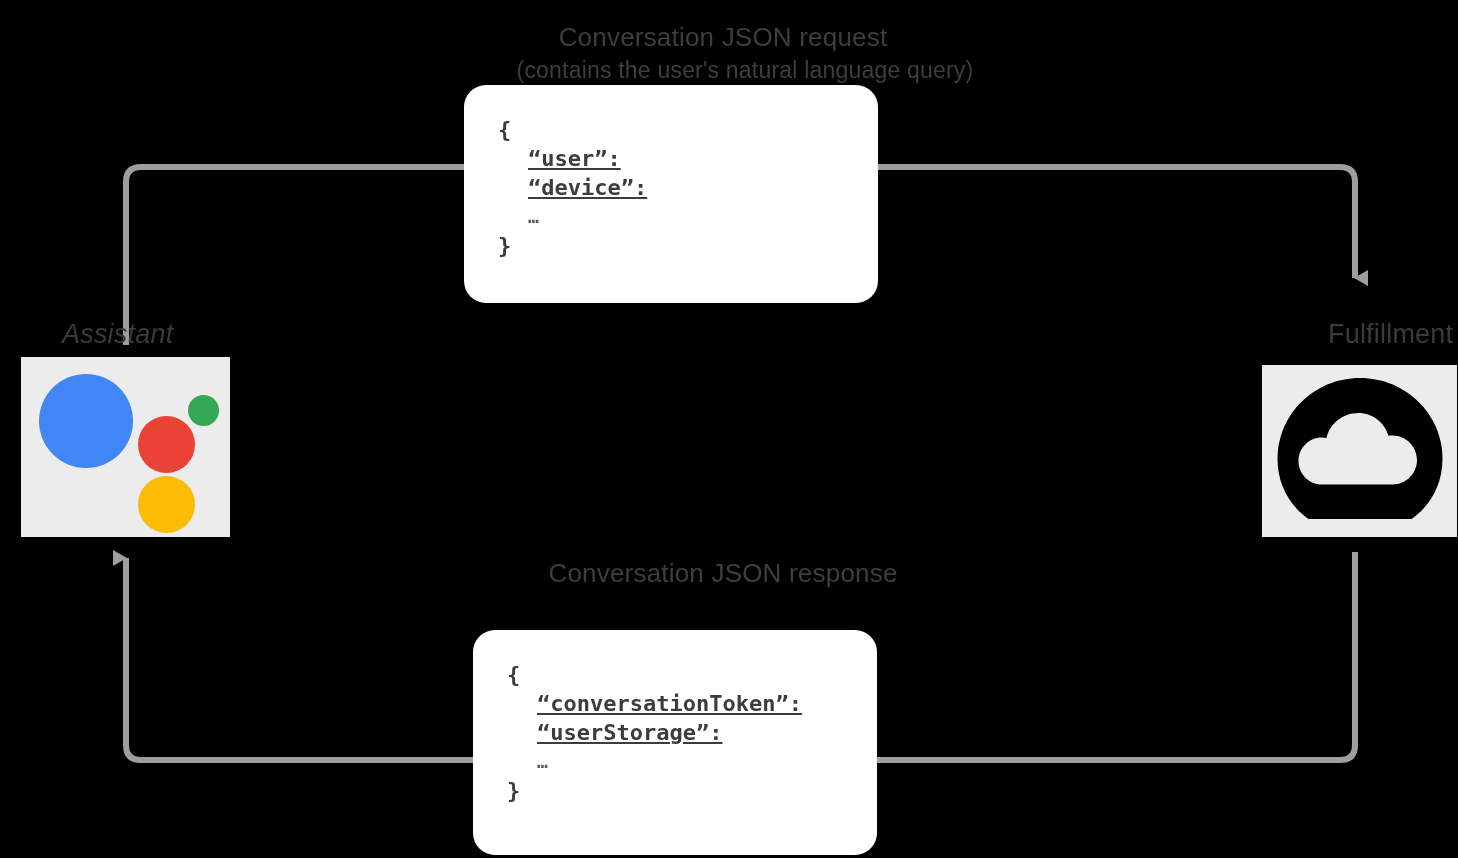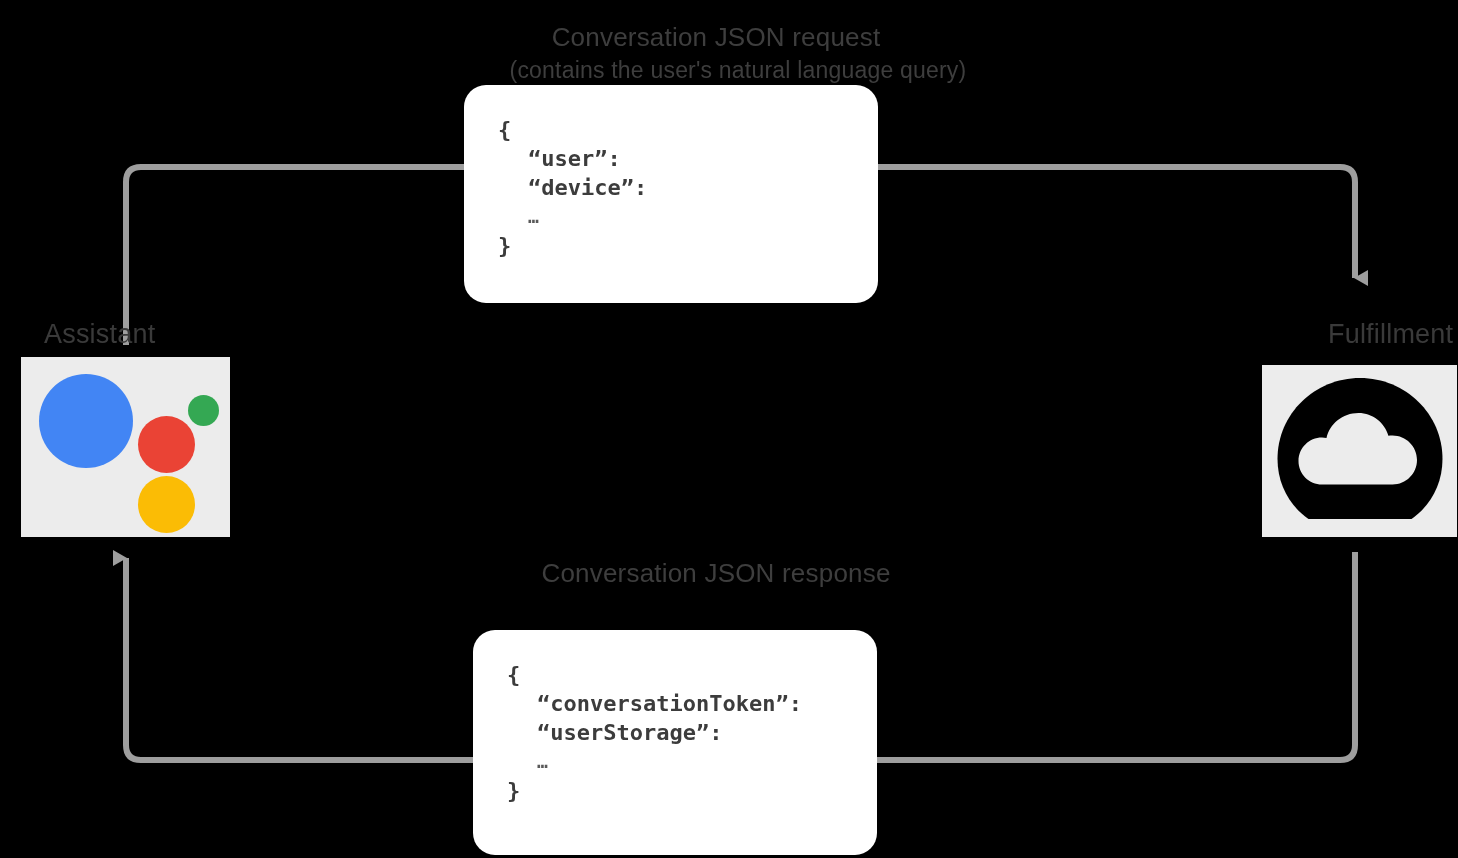--- a/index.html
+++ b/index.html
@@ -66,28 +66,28 @@
 
   
   .endpoint-caption {
     position: absolute;
     color: #3a3a3a;
     font-size: 27px;
     font-weight: 400;
     letter-spacing: 0.2px;
     white-space: nowrap;
   }
-  #assistant-caption   { left: 44px;   top: 319px; }
+  #assistant-caption   { left: 62px;   top: 319px; font-style: italic; }
   #fulfillment-caption { left: 1328px; top: 319px; }
 
   
   .flow-label {
     position: absolute;
     width: 1424px;
-    left: 4px;
+    left: 11px;
     text-align: center;
     color: #3e3e3e;
     white-space: nowrap;
   }
   .flow-label .line1 {
     display: block;
     font-size: 26px;
     line-height: 34px;
     letter-spacing: 0.2px;
   }
@@ -112,21 +112,21 @@
     font-size: 22px;
     line-height: 29px;
     color: #3c3c3c;
     font-weight: 700;
   }
   #request-card  { left: 464px; top: 85px;  width: 414px; height: 218px; }
   #response-card { left: 473px; top: 630px; width: 404px; height: 225px; }
 
   .json-line { display: block; white-space: pre; }
   .json-line.brace { font-weight: 700; }
-  .json-line.indent { padding-left: 30px; }
+  .json-line.indent { padding-left: 30px; text-decoration: underline; }
   .json-line.ellipsis { padding-left: 30px; font-size: 18px; color: #5a5a5a; }
 </style>
 </head>
 <body>
 
 <div id="stage">
 
   <svg class="connector-svg" viewBox="0 0 1458 858" xmlns="http://www.w3.org/2000/svg">
     <defs>
       <marker id="arrow-down" markerWidth="16" markerHeight="14" refX="8" refY="13" orient="auto" markerUnits="userSpaceOnUse">

